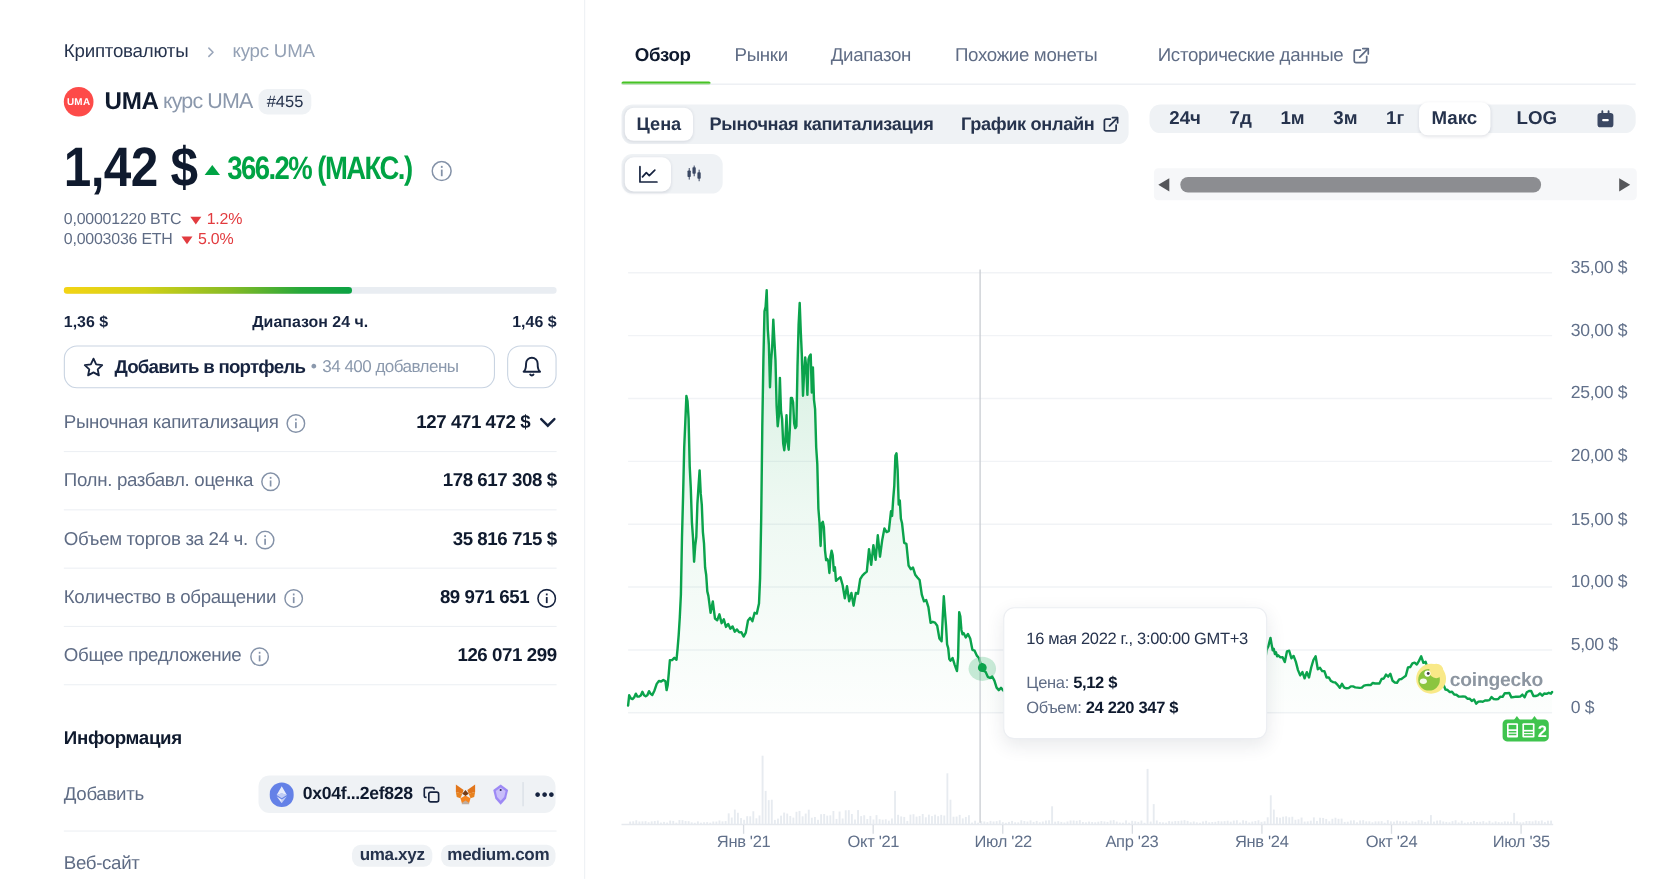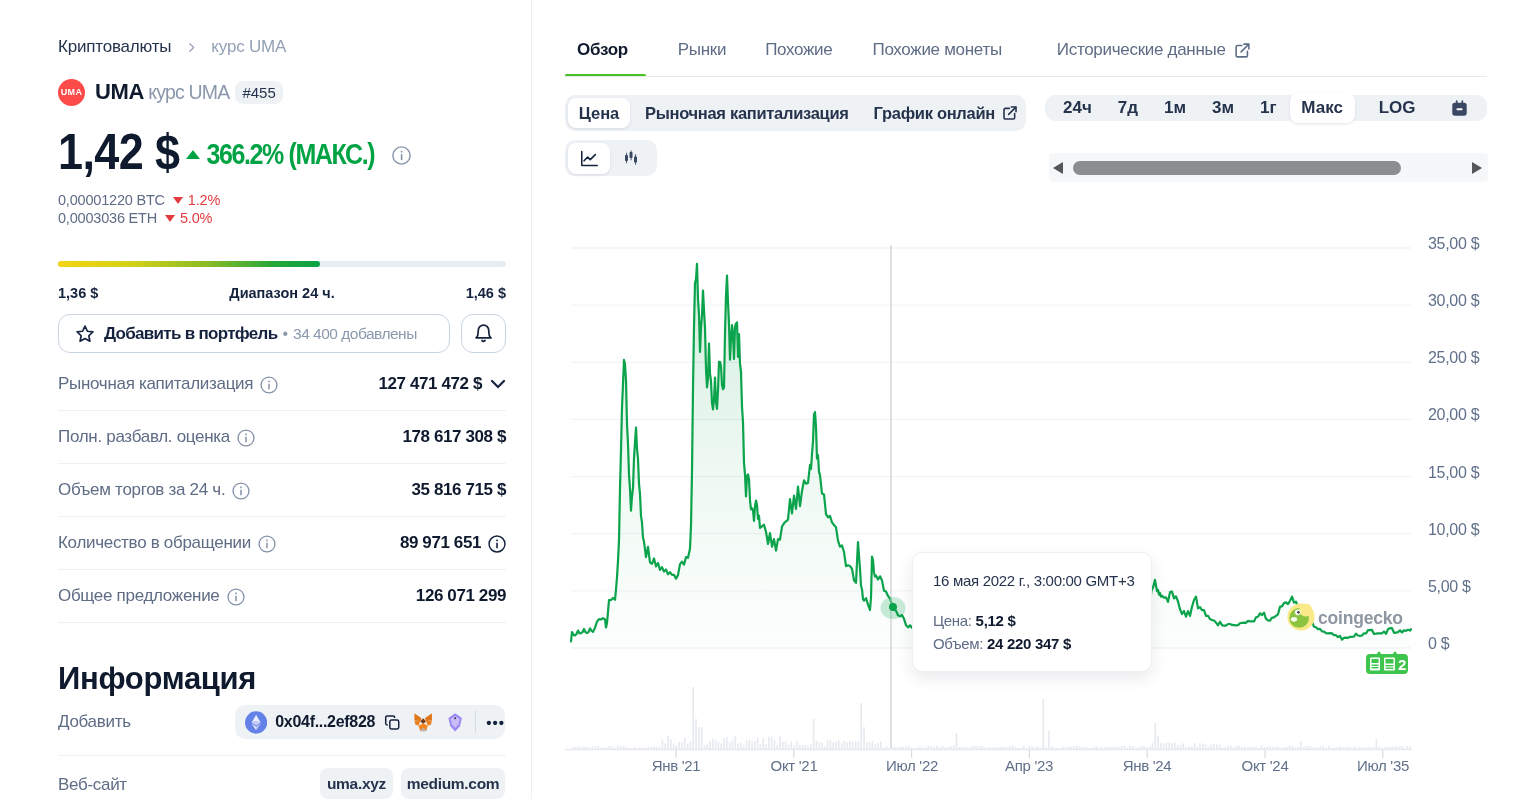--- a/index.html
+++ b/index.html
@@ -43,28 +43,28 @@
 #addbtn .t1 { font-size:17px; font-weight:bold; color:#16233f; margin-left:9px; letter-spacing:-0.7px; white-space:nowrap;}
 #addbtn .dot { color:#8b99ad; margin:0 5px; font-size:16px; }
 #addbtn .t2 { font-size:15.5px; color:#8b99ad; letter-spacing:-0.5px; white-space:nowrap; }
 #bellbtn { left:461px; top:314px; width:45px; height:39px; border:1.5px solid #c9d4e2; border-radius:12px; display:flex; align-items:center; justify-content:center; background:#fff; }
 
 .statrow { left:58px; width:448px; height:53px; border-bottom:1px solid #edf0f4; display:flex; align-items:center; justify-content:space-between; }
 .statrow .lab { font-size:17px; color:#5f6c85; display:flex; align-items:center; letter-spacing:-0.3px;}
 .statrow .val { font-size:17px; font-weight:bold; color:#0f1a2e; display:flex; align-items:center; letter-spacing:-0.4px;}
 .icirc { margin-left:7px; position:relative; top:1px;}
 
-#infohead { left:58px; top:661px; font-size:31px; font-weight:bold; color:#0f1a2e; letter-spacing:-0.3px;}
+#infohead { left:58px; top:661px; font-size:17px; font-weight:bold; color:#0f1a2e; letter-spacing:-0.3px;}
 #contractlab { left:58px; top:712px; font-size:17px; color:#5f6c85; letter-spacing:-0.3px;}
 #contractpill { left:235px; top:705px; width:270px; height:34px; background:#eff2f5; border-radius:10px; display:flex; align-items:center; }
 #contractpill .addr { font-size:16px; font-weight:bold; color:#0f1a2e; margin-left:8px; letter-spacing:-0.3px;}
 #contractsep { width:1px; height:22px; background:#d5dbe3; margin:0 0 0 10px; }
 #websep { left:58px; top:755px; width:448px; height:1px; background:#edf0f4; }
 #weblab { left:58px; top:775px; font-size:17px; color:#5f6c85; letter-spacing:-0.3px;}
-.webpill { top:768px; height:31px; background:#eff2f5; border-radius:8px; font-size:15.5px; font-weight:bold; color:#26334d; display:flex; align-items:center; justify-content:center; letter-spacing:-0.3px;}
+.webpill { top:768px; height:20px; background:#eff2f5; border-radius:8px; font-size:15.5px; font-weight:bold; color:#26334d; display:flex; align-items:center; justify-content:center; letter-spacing:-0.3px;}
 
 
 #tabs { left:565px; top:40px; display:flex; align-items:center; font-size:17px; color:#5f6c85; font-weight:500; }
 #tabs .tab { margin-right:0; letter-spacing:-0.3px; }
 #tabs .active { color:#0f1a2e; font-weight:bold; }
 #tabline { left:565px; top:74px; width:81px; height:3px; background:#46c323; border-radius:2px;}
 #tabborder { left:565px; top:76px; width:922px; height:1px; background:#e7eaf0; }
 
 #ctl1l { left:565px; top:95px; width:461px; height:36px; background:#eff2f5; border-radius:10px; display:flex; align-items:center; font-size:16.5px; font-weight:600; color:#26334d; white-space:nowrap; }
 .whitepill { background:#fff; border-radius:8px; box-shadow:0 1px 3px rgba(30,40,70,0.12); display:flex; align-items:center; justify-content:center; }
@@ -236,22 +236,22 @@
     <span id="contractsep"></span>
     <span style="margin-left:10px; font-size:15px; font-weight:bold; letter-spacing:1px; color:#16233f;">•••</span>
   </div>
   <div class="abs" id="websep"></div>
   <div class="abs" id="weblab">Веб-сайт</div>
   <div class="abs webpill" style="left:320px; width:73px;">uma.xyz</div>
   <div class="abs webpill" style="left:401px; width:104px;">medium.com</div>
 
   <div class="abs" id="tabs">
     <span class="tab active" style="margin-left:12px;">Обзор</span>
-    <span class="tab" style="margin-left:50px;text-align:center;">Рынки</span>
-    <span class="tab" style="margin-left:39px;">Похожие</span>
+    <span class="tab" style="margin-left:40px;text-align:center;">Рынки</span>
+    <span class="tab" style="margin-left:39px;">Диапазон</span>
     <span class="tab" style="margin-left:40px;">Похожие монеты</span>
     <span class="tab" style="margin-left:55px;">Исторические данные</span>
     <svg style="margin-left:8px" width="17" height="17" viewBox="0 0 24 24" fill="none" stroke="#5f6c85" stroke-width="2.2" stroke-linecap="round" stroke-linejoin="round">
         <path d="M19 13v6a2 2 0 0 1-2 2H5a2 2 0 0 1-2-2V7a2 2 0 0 1 2-2h6"></path>
         <path d="M14 3h7v7"></path>
         <path d="M10 14L20.5 3.5"></path>
       </svg>
   </div>
   <div class="abs" id="tabline"></div>
   <div class="abs" id="tabborder"></div>

